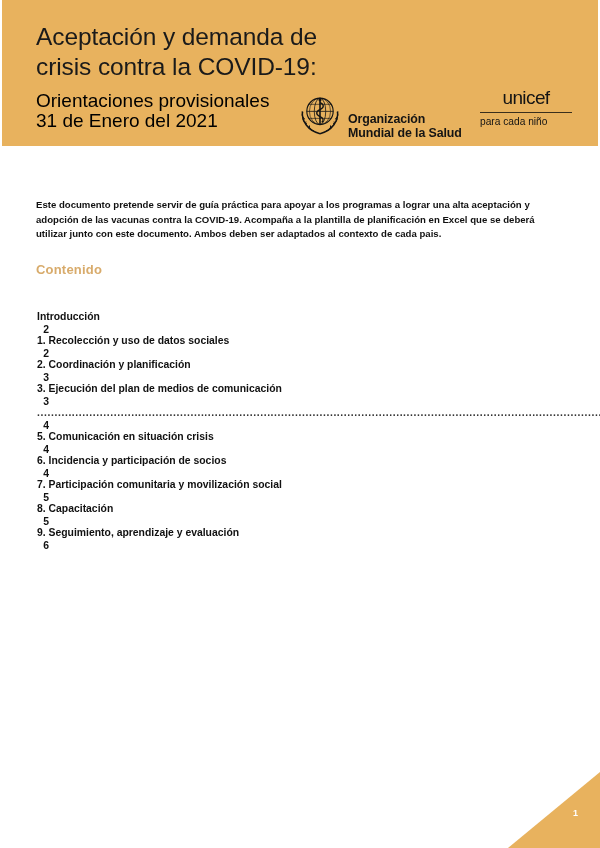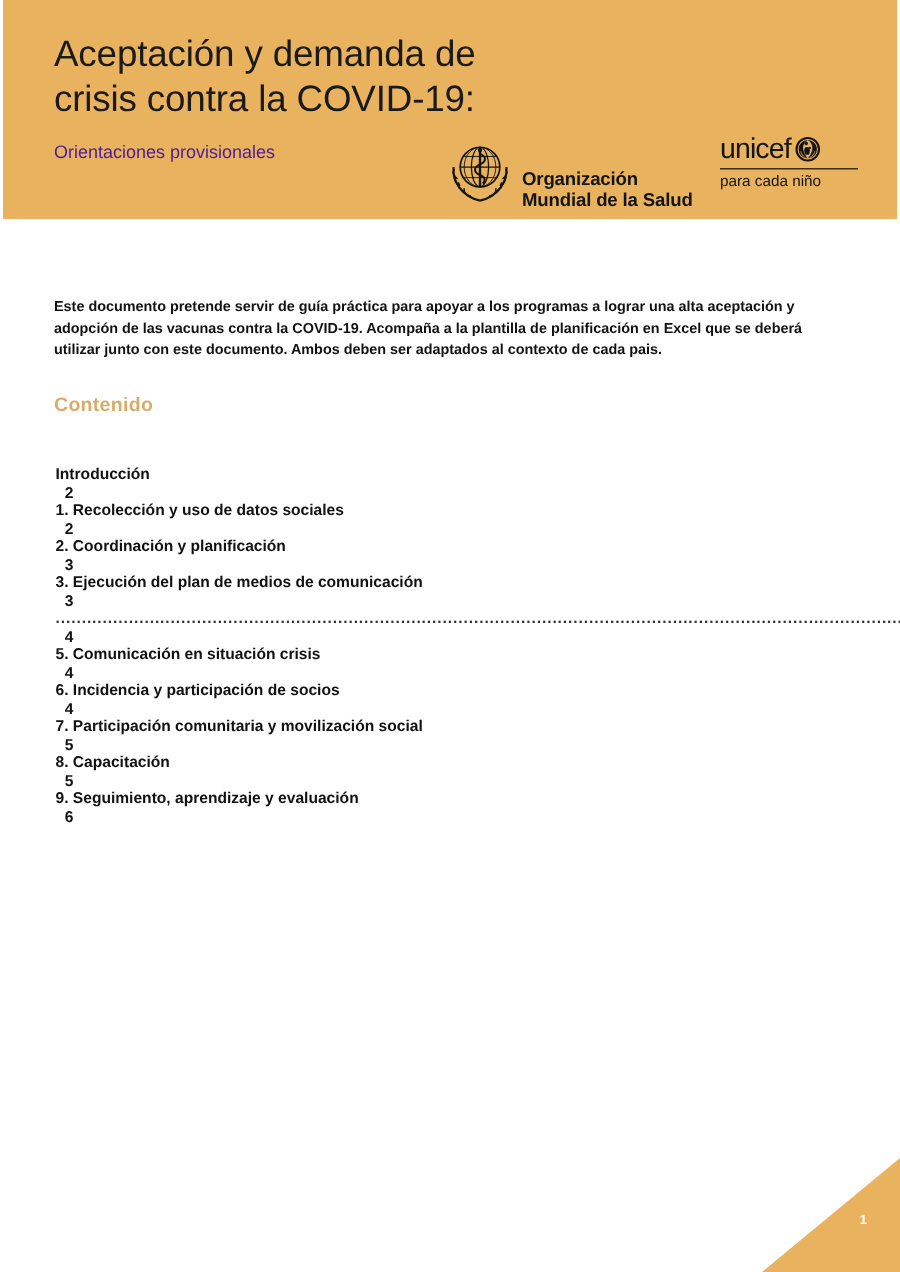--- a/index.html
+++ b/index.html
@@ -41,24 +41,24 @@
     font-size: 24.5px;
     line-height: 30px;
     font-weight: 400;
     color: #1a1a1a;
     letter-spacing: -0.1px;
   }
   .doc-subtitle {
     position: absolute;
     left: 34px;
     top: 91px;
-    font-size: 12px;
+    font-size: 19px;
     line-height: 20px;
     font-weight: 400;
-    color: #4c1d95;
+    color: #000000;
   }
   .doc-subtitle .sub-line { display: block; }
 
   
   .who-logo {
     position: absolute;
     left: 296px;
     top: 88px;
     display: flex;
     align-items: center;
@@ -80,20 +80,21 @@
     position: absolute;
     left: 478px;
     top: 88px;
     width: 92px;
   }
   .unicef-row {
     display: flex;
     align-items: center;
     gap: 3px;
     height: 22px;
+    flex-direction: column;
   }
   .unicef-word {
     font-size: 19px;
     font-weight: 400;
     color: #141414;
     letter-spacing: -0.6px;
     line-height: 19px;
   }
   .unicef-emblem { width: 17px; height: 17px; display: block; }
   .unicef-rule {
@@ -189,20 +190,21 @@
 
 <div class="page">
 
   <div class="header-band">
     <div class="header-inner">
 
       <div class="doc-title">Aceptación y demanda de crisis contra la COVID-19:</div>
 
       <div class="doc-subtitle">
         <span class="sub-line">Orientaciones provisionales</span>
+        <span class="sub-line">31 de Enero del 2021</span>
       </div>
 
       <div class="who-logo">
         <svg class="who-emblem" viewBox="0 0 100 100">
           <g fill="none" stroke="#141414" stroke-width="2.4">
 
             <path d="M50 95 C22 88 8 66 10 44" stroke-width="3.4"></path>
             <path d="M50 95 C78 88 92 66 90 44" stroke-width="3.4"></path>
             <path d="M16 62 C10 58 8 52 11 47" stroke-width="2.2"></path>
             <path d="M20 72 C13 69 10 63 12 57" stroke-width="2.2"></path>

